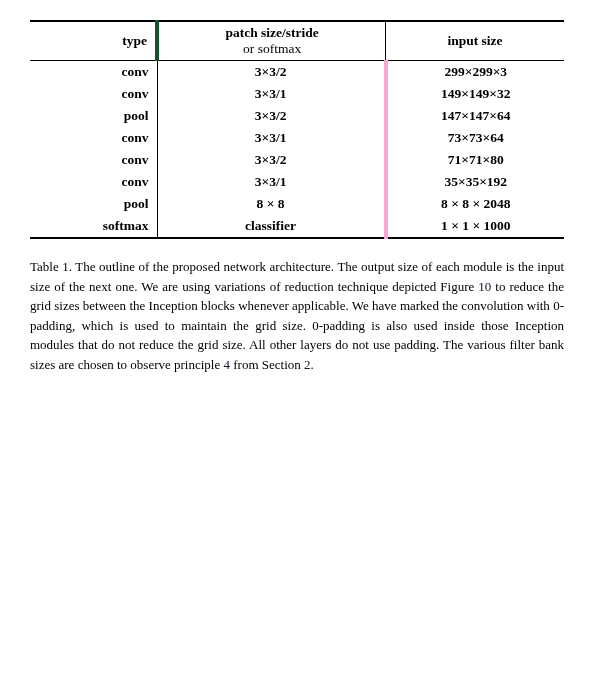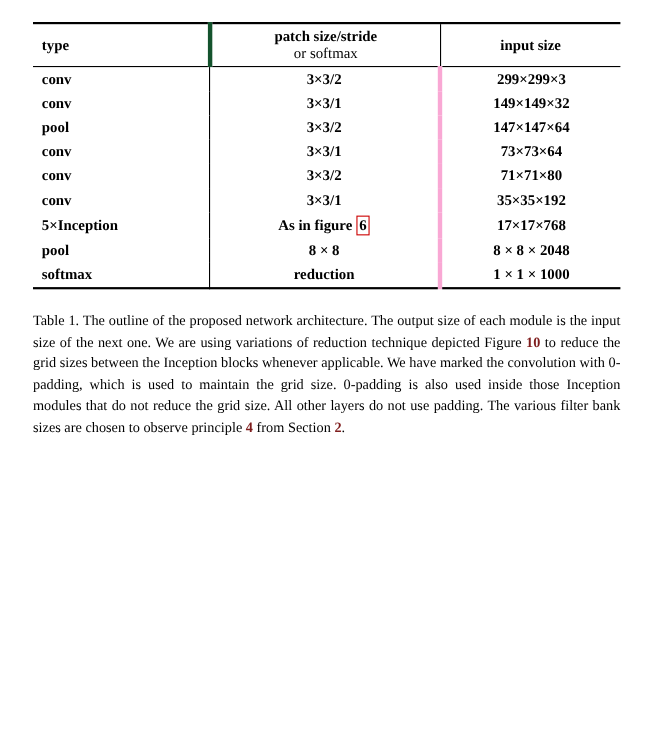--- a/index.html
+++ b/index.html
@@ -35,21 +35,21 @@
       vertical-align: middle;
       font-size: 13.5px;
       font-weight: bold;
     }
 
     th {
       font-weight: bold;
     }
 
     td:first-child, th:first-child {
-      text-align: left;
+      text-align: right;
     }
 
     .th-patch {
       border-left: 4px solid #14532d;
       border-right: 1px solid #000;
     }
 
     td.middle-col {
       border-left: 1px solid #000;
       border-right: 4px solid #f9a8d4;
@@ -62,23 +62,22 @@
       color: #000;
     }
 
     .caption {
       font-size: 13px;
       line-height: 1.5;
       text-align: justify;
     }
 
     .caption .link-blue {
-      color: #7f1d1d;
+      color: #0f172a;
       text-decoration: none;
-      font-weight: bold;
     }
   </style>
 </head>
 <body>
 
 <div class="table-wrapper">
   <table>
     <thead>
       <tr>
         <th>type</th>
@@ -114,32 +113,27 @@
           <td>conv</td>
           <td class="middle-col">3×3/2</td>
           <td>71×71×80</td>
         </tr>
         <tr>
           <td>conv</td>
           <td class="middle-col">3×3/1</td>
           <td>35×35×192</td>
         </tr>
         <tr>
-          <td>5×Inception</td>
-          <td class="middle-col">As in figure <span class="highlighted">6</span></td>
-          <td>17×17×768</td>
-        </tr>
-        <tr>
           <td>pool</td>
           <td class="middle-col">8 × 8</td>
           <td>8 × 8 × 2048</td>
         </tr>
         <tr>
           <td>softmax</td>
-          <td class="middle-col">reduction</td>
+          <td class="middle-col">classifier</td>
           <td>1 × 1 × 1000</td>
         </tr>
       </tbody>
   </table>
 </div>
 
 <div class="caption">
   <span>Table 1. The outline of the proposed network architecture.  The output size of each module is the input size of the next one.  We are using variations of reduction technique depicted Figure </span><span class="link-blue">10</span><span> to reduce the grid sizes between the Inception blocks whenever applicable. We have marked the convolution with 0-padding, which is used to maintain the grid size.  0-padding is also used inside those Inception modules that do not reduce the grid size. All other layers do not use padding. The various filter bank sizes are chosen to observe principle </span><span class="link-blue">4</span><span> from Section </span><span class="link-blue">2</span><span>.</span>
 </div>
 

